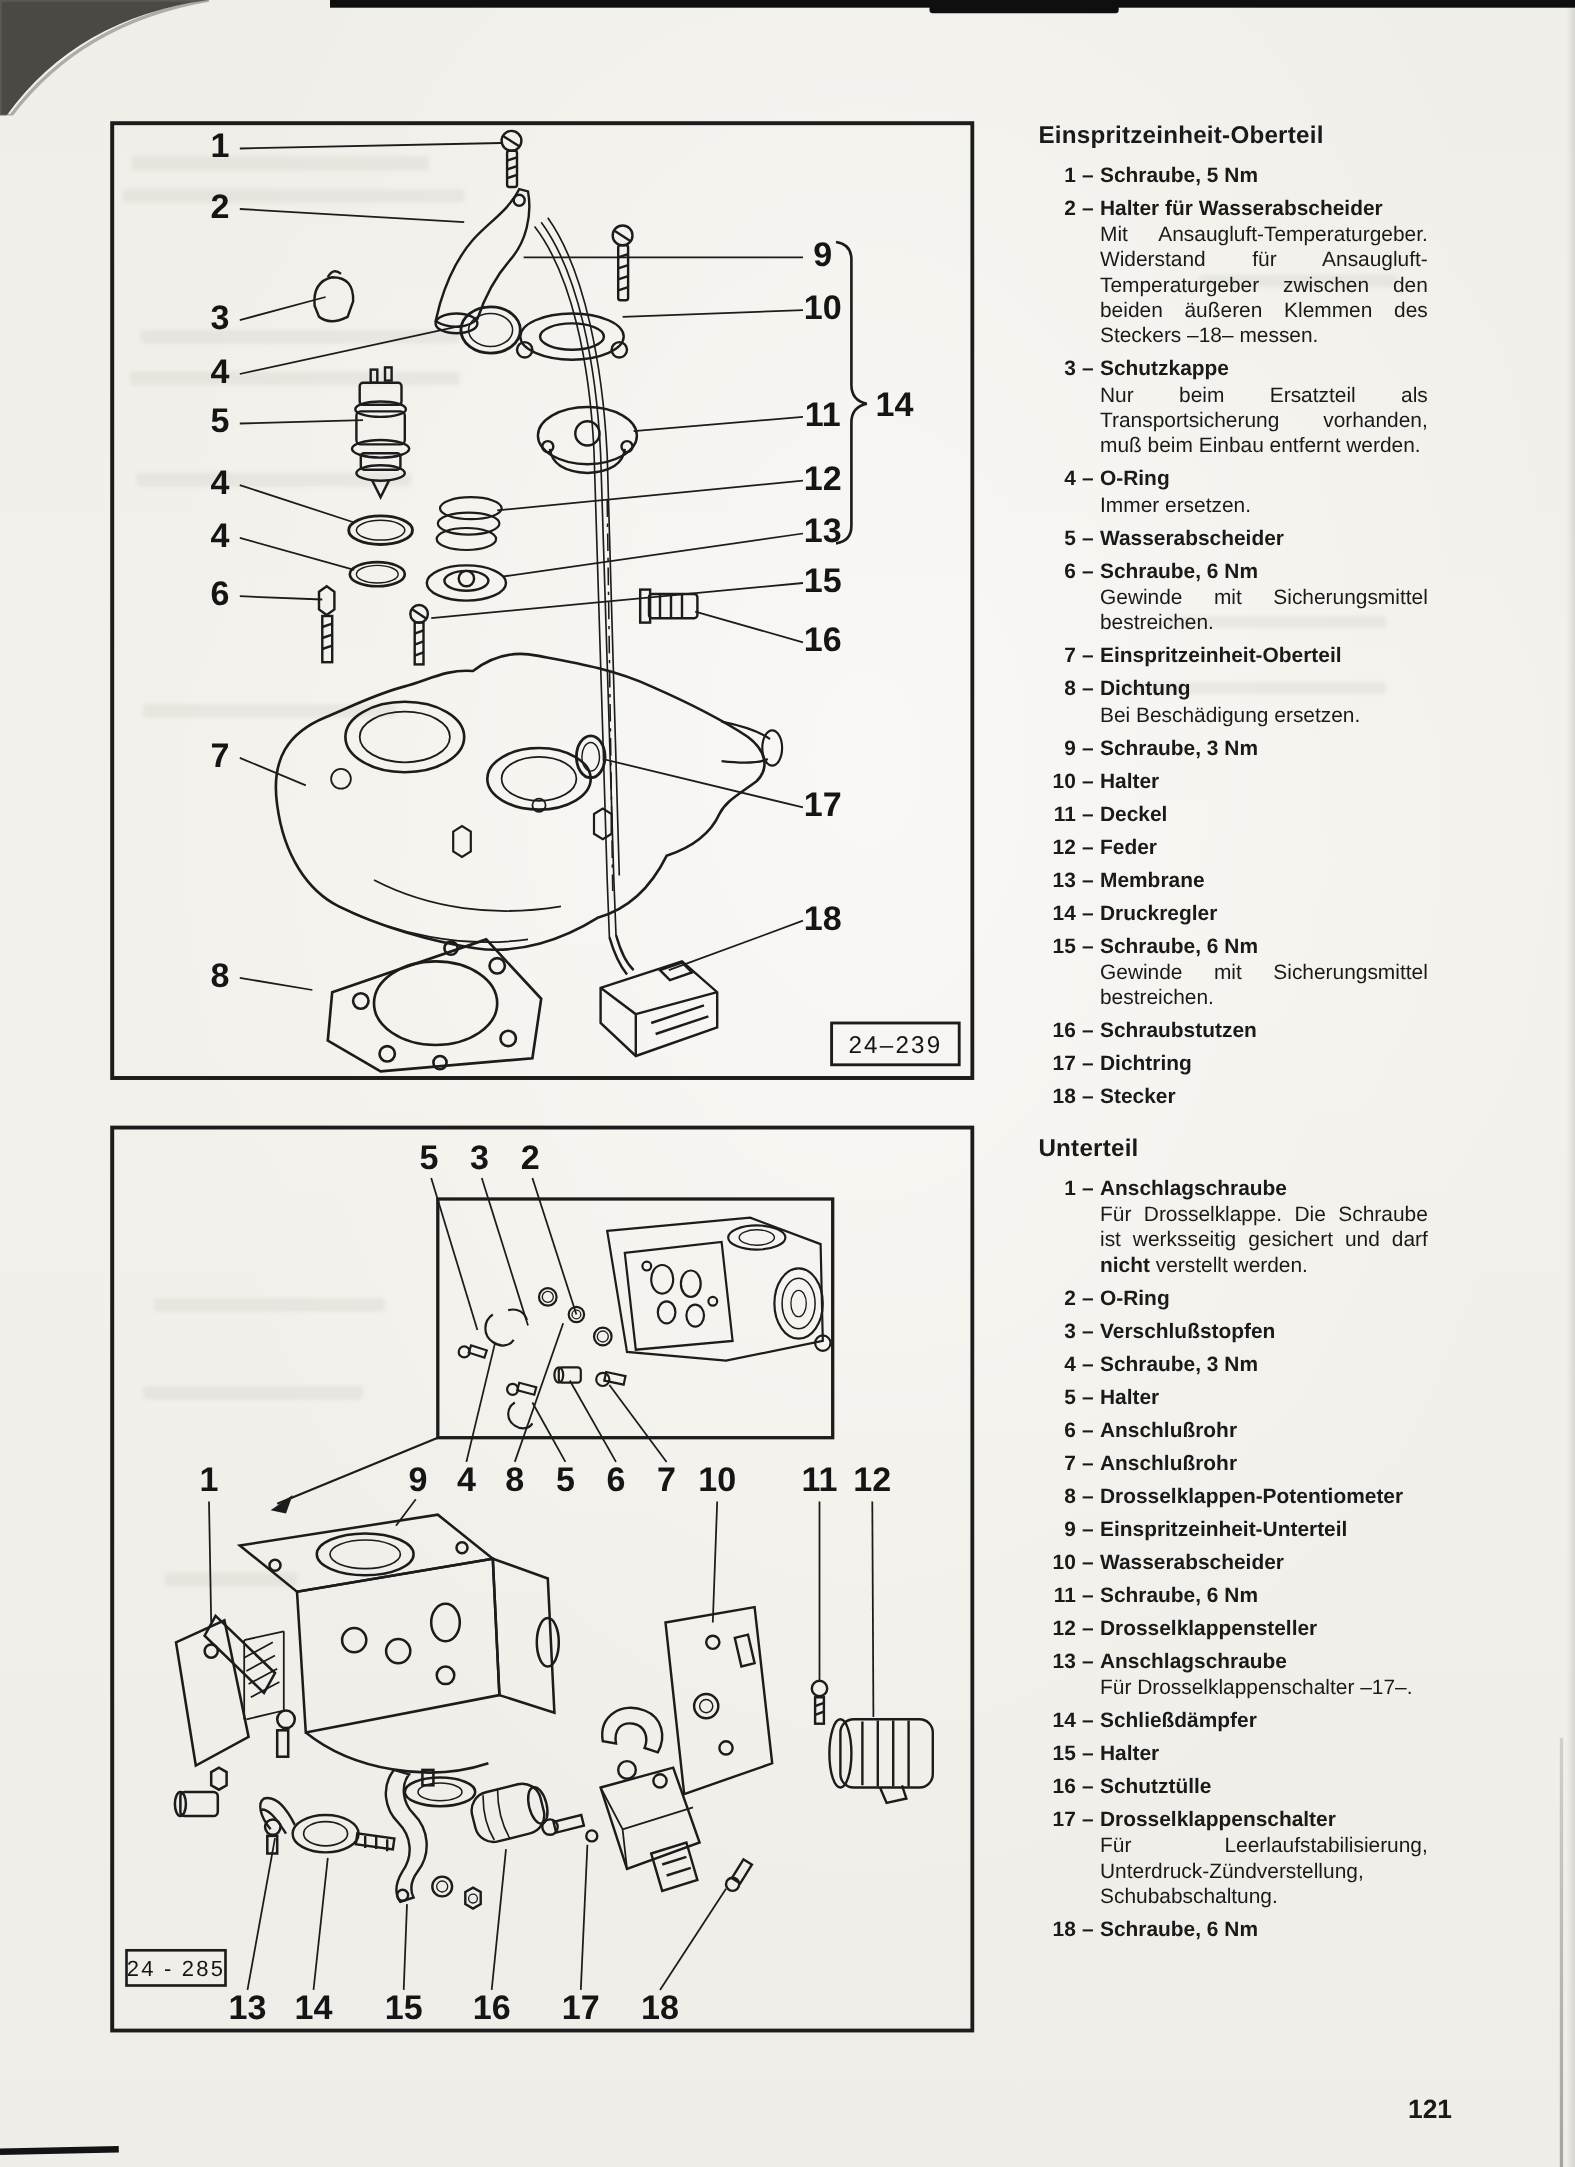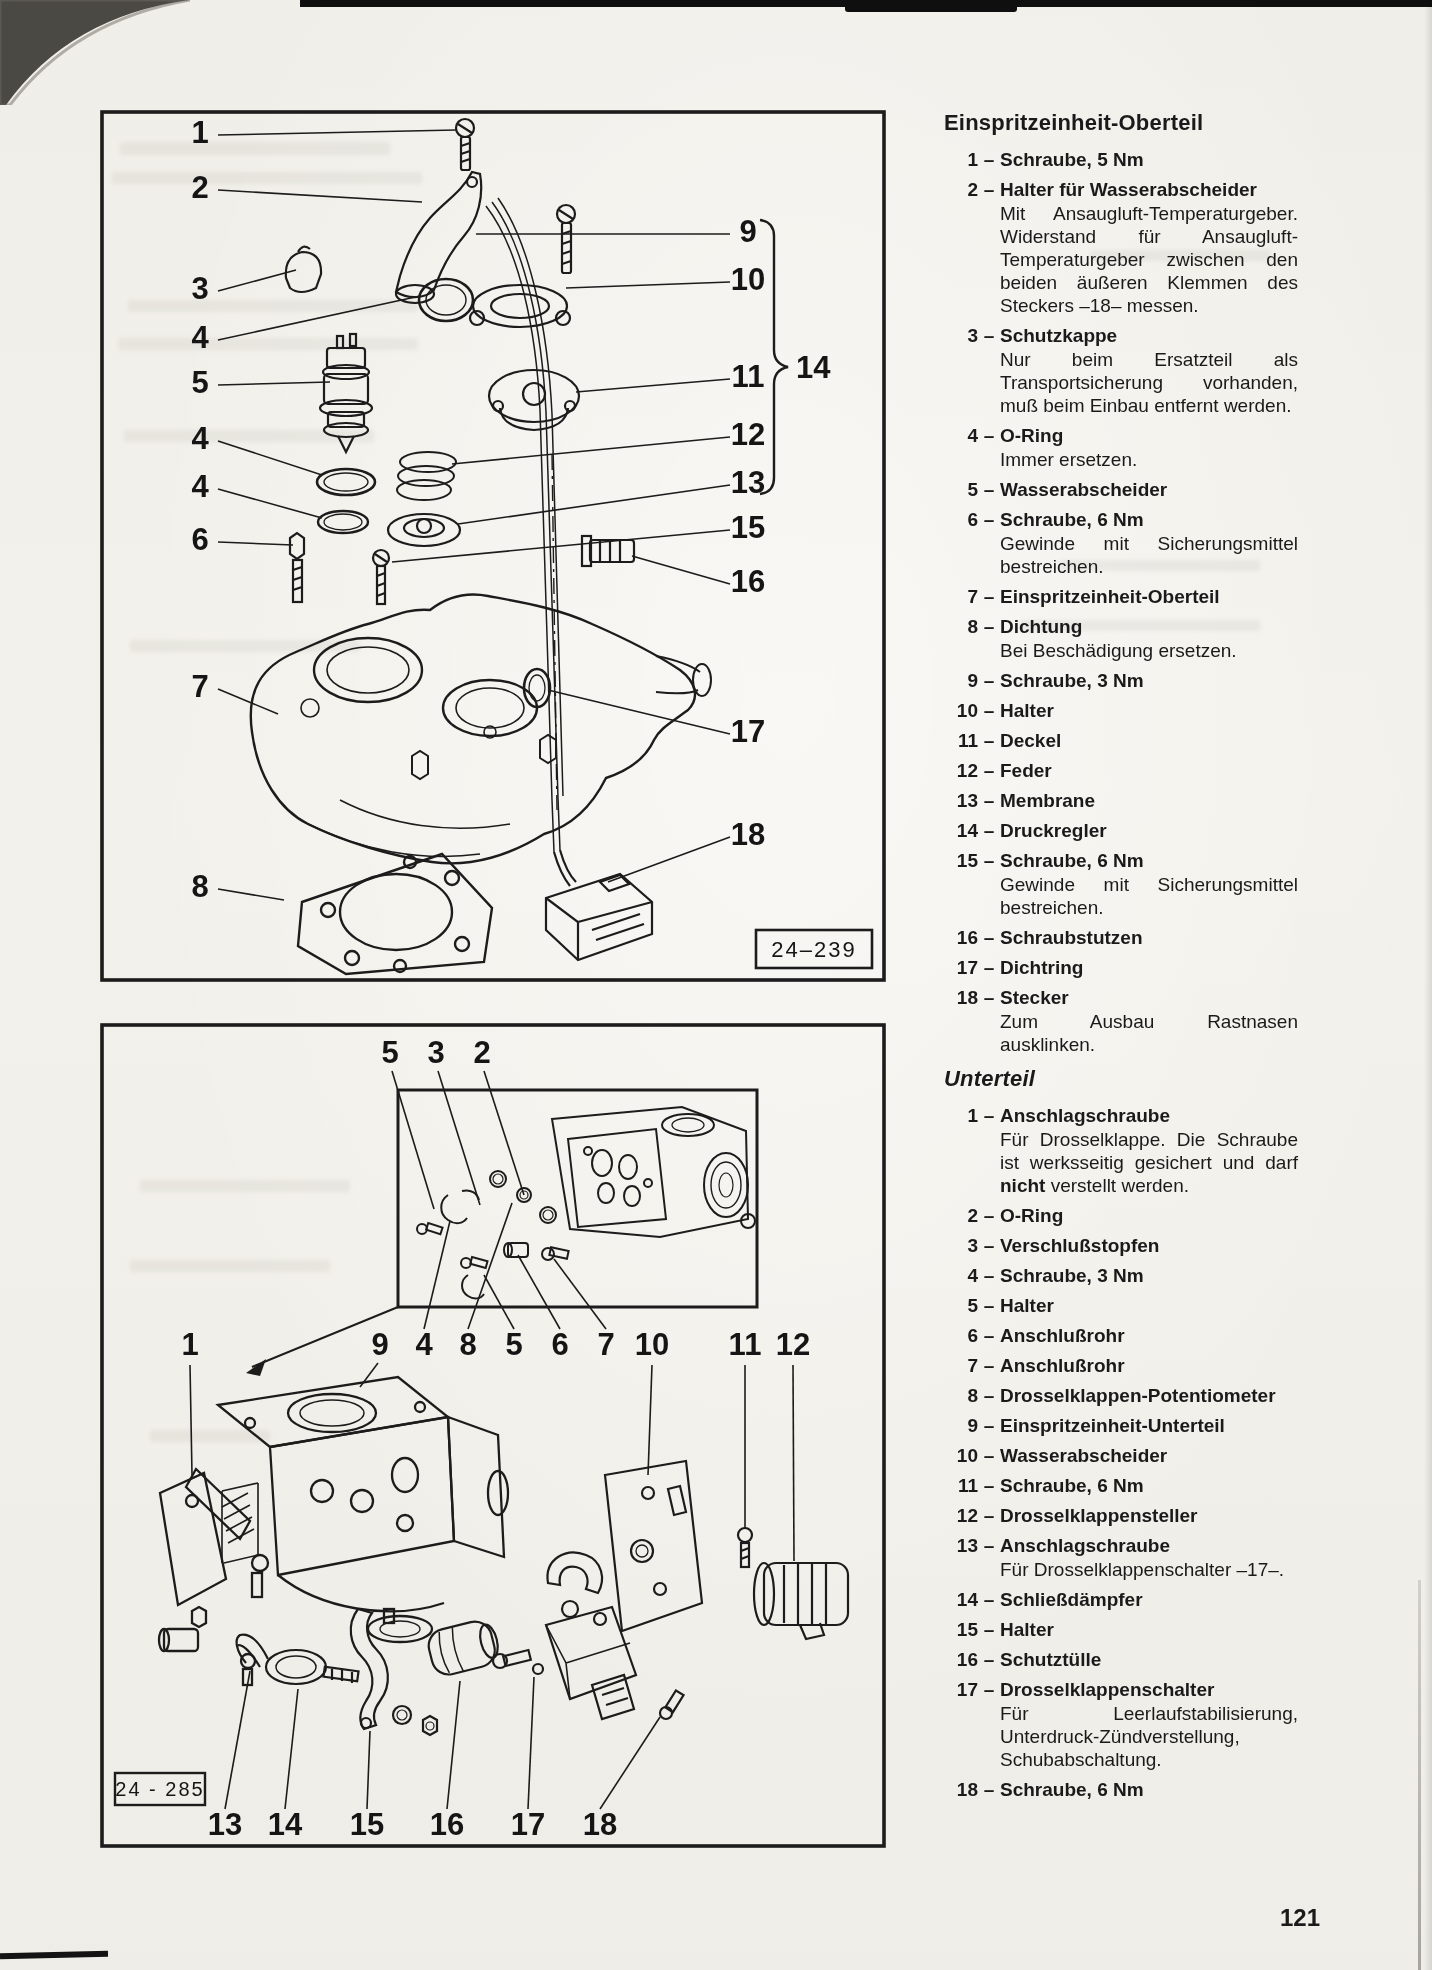--- a/index.html
+++ b/index.html
@@ -28,21 +28,21 @@
   .figure{position:absolute;}
   .figure svg{display:block;}
   
   #parts-col{
     position:absolute;left:944px;top:110px;width:354px;
     font-size:19px;line-height:23px;
   }
   #parts-col h2{
     font-size:22px;line-height:26px;margin:0 0 12px 0;font-weight:bold;letter-spacing:.2px;
   }
-  #parts-col h2.second{margin-top:10px;font-style:italic;}
+  #parts-col h2.second{margin-top:22px;}
   .item{margin:0 0 7px 0;}
   .irow{display:flex;font-weight:bold;}
   .num{width:34px;text-align:right;flex:0 0 auto;}
   .dash{width:22px;text-align:center;flex:0 0 auto;}
   .pname{flex:1 1 auto;}
   .desc{
     margin:1px 0 2px 56px;font-weight:normal;text-align:justify;
   }
   .desc .b{font-weight:bold;}
   
@@ -653,21 +653,20 @@
           </div>
 
         </div>
 
         <div class="item">
           <div class="irow">
             <span class="num">18</span>
             <span class="dash">–</span>
             <span class="pname">Stecker</span>
           </div>
-          <p class="desc"><span>Zum Ausbau Rastnasen ausklinken.</span></p>
         </div>
       </div>
 
     <h2 class="second">Unterteil</h2>
     <div>
 
         <div class="item">
           <div class="irow">
             <span class="num">1</span>
             <span class="dash">–</span>

